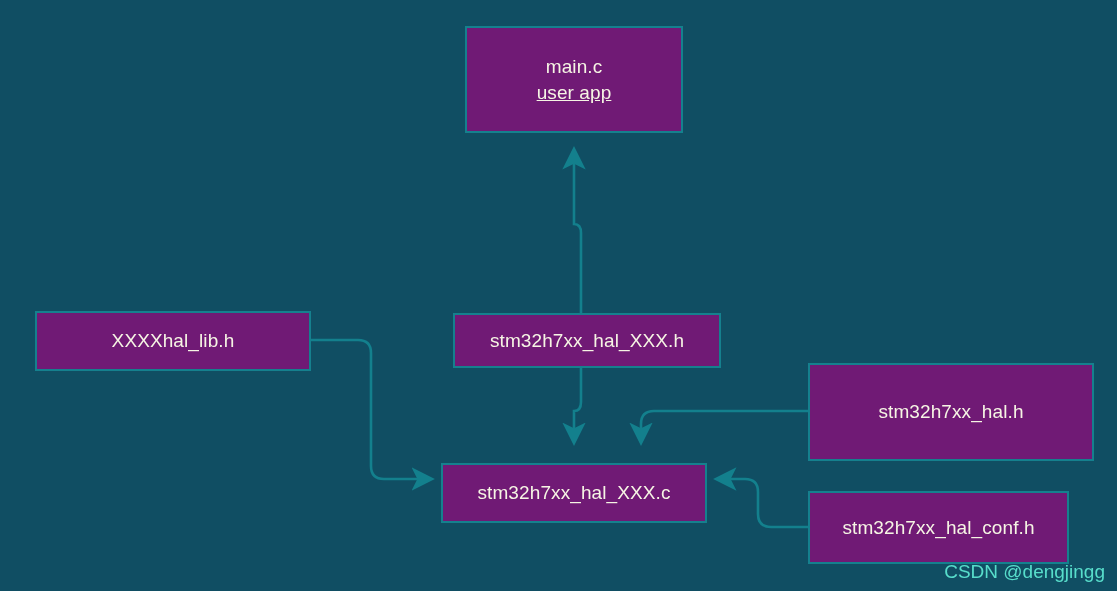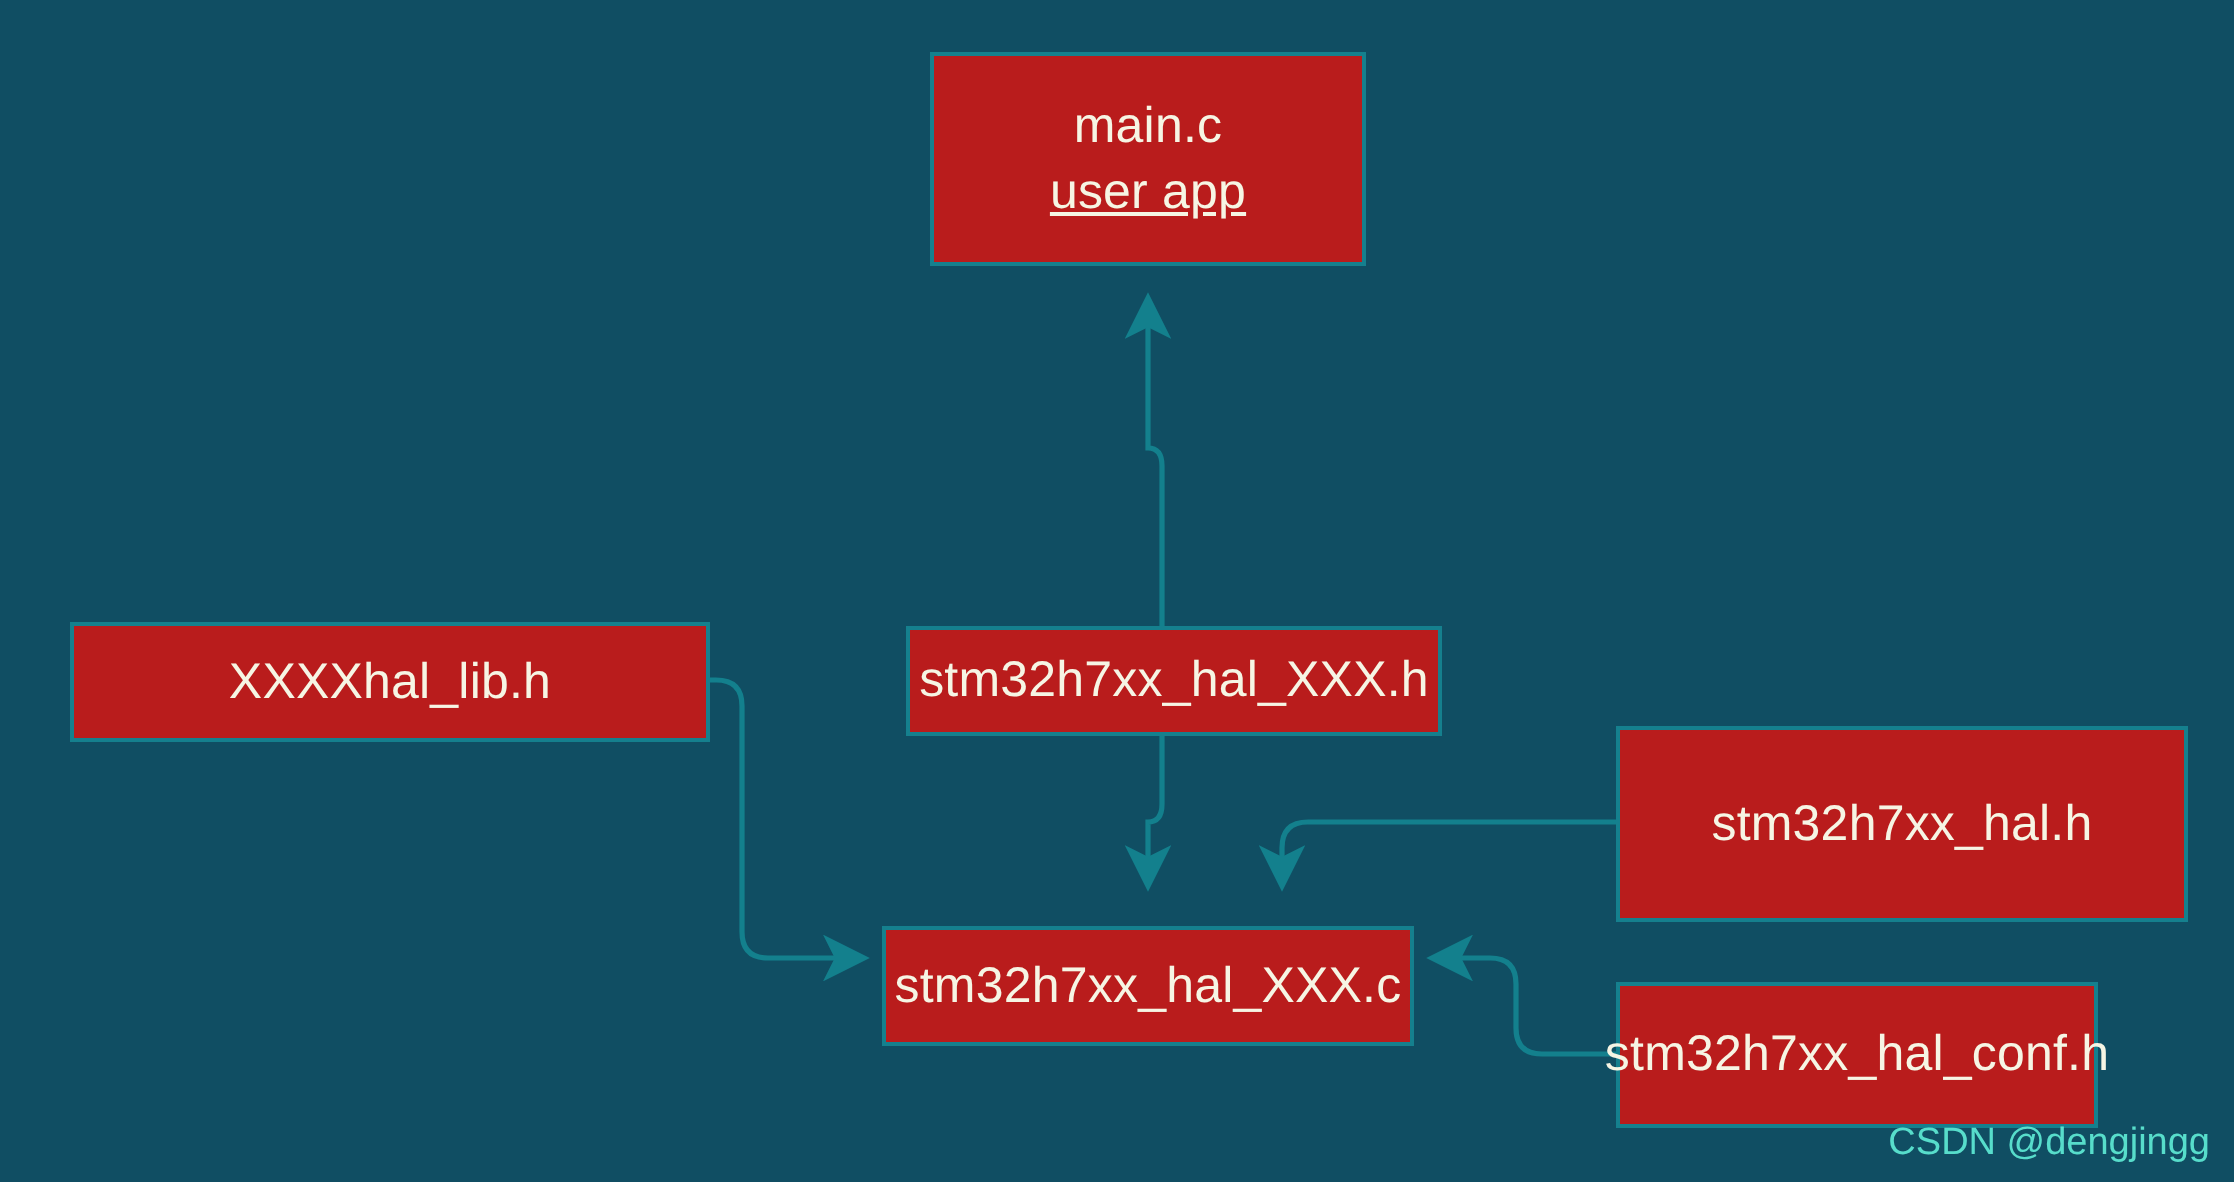--- a/index.html
+++ b/index.html
@@ -11,29 +11,29 @@
     position: relative;
     width: 1117px;
     height: 591px;
     background: #104e63;
     overflow: hidden;
     font-family: "Liberation Sans", sans-serif;
   }
   .node {
     position: absolute;
     box-sizing: border-box;
-    background: #b91c1c;
+    background: #701a75;
     border: 2px solid #15808e;
     color: #f6f5e4;
     display: flex;
     flex-direction: column;
     align-items: center;
     justify-content: center;
     text-align: center;
-    font-size: 25px;
+    font-size: 19px;
     line-height: 1.32;
     letter-spacing: 0.1px;
     z-index: 3;
   }
   .node .line2 { display: block; text-decoration: underline; }
   #edges {
     position: absolute;
     left: 0;
     top: 0;
     width: 1117px;
@@ -46,25 +46,25 @@
     right: 12px;
     bottom: 8px;
     font-size: 19px;
     color: #5eead4;
     opacity: 0.92;
     z-index: 5;
     white-space: nowrap;
   }
   
   #node-main      { left: 465px; top: 26px;  width: 218px; height: 107px; }
-  #node-lib       { left: 35px;  top: 311px; width: 320px; height: 60px; }
+  #node-lib       { left: 35px;  top: 311px; width: 276px; height: 60px; }
   #node-halxxxh   { left: 453px; top: 313px; width: 268px; height: 55px; text-align: right; }
   #node-halxxxc   { left: 441px; top: 452px; width: 266px; height: 60px; margin-top: 11px; }
   #node-halh      { left: 808px; top: 363px; width: 286px; height: 98px; }
-  #node-halconf   { left: 808px; top: 491px; width: 241px; height: 73px; justify-content: center; }
+  #node-halconf   { left: 808px; top: 491px; width: 261px; height: 73px; justify-content: center; }
 </style>
 </head>
 <body>
 
 <div id="canvas">
 
   <svg id="edges" viewBox="0 0 1117 591" width="1117" height="591" xmlns="http://www.w3.org/2000/svg">
     <defs>
       <marker id="ah" viewBox="0 0 12 12" refX="10" refY="6" markerWidth="9" markerHeight="9" orient="auto-start-reverse">
         <path d="M 0 0 L 12 6 L 0 12 L 3 6 Z" fill="#13808d"></path>

